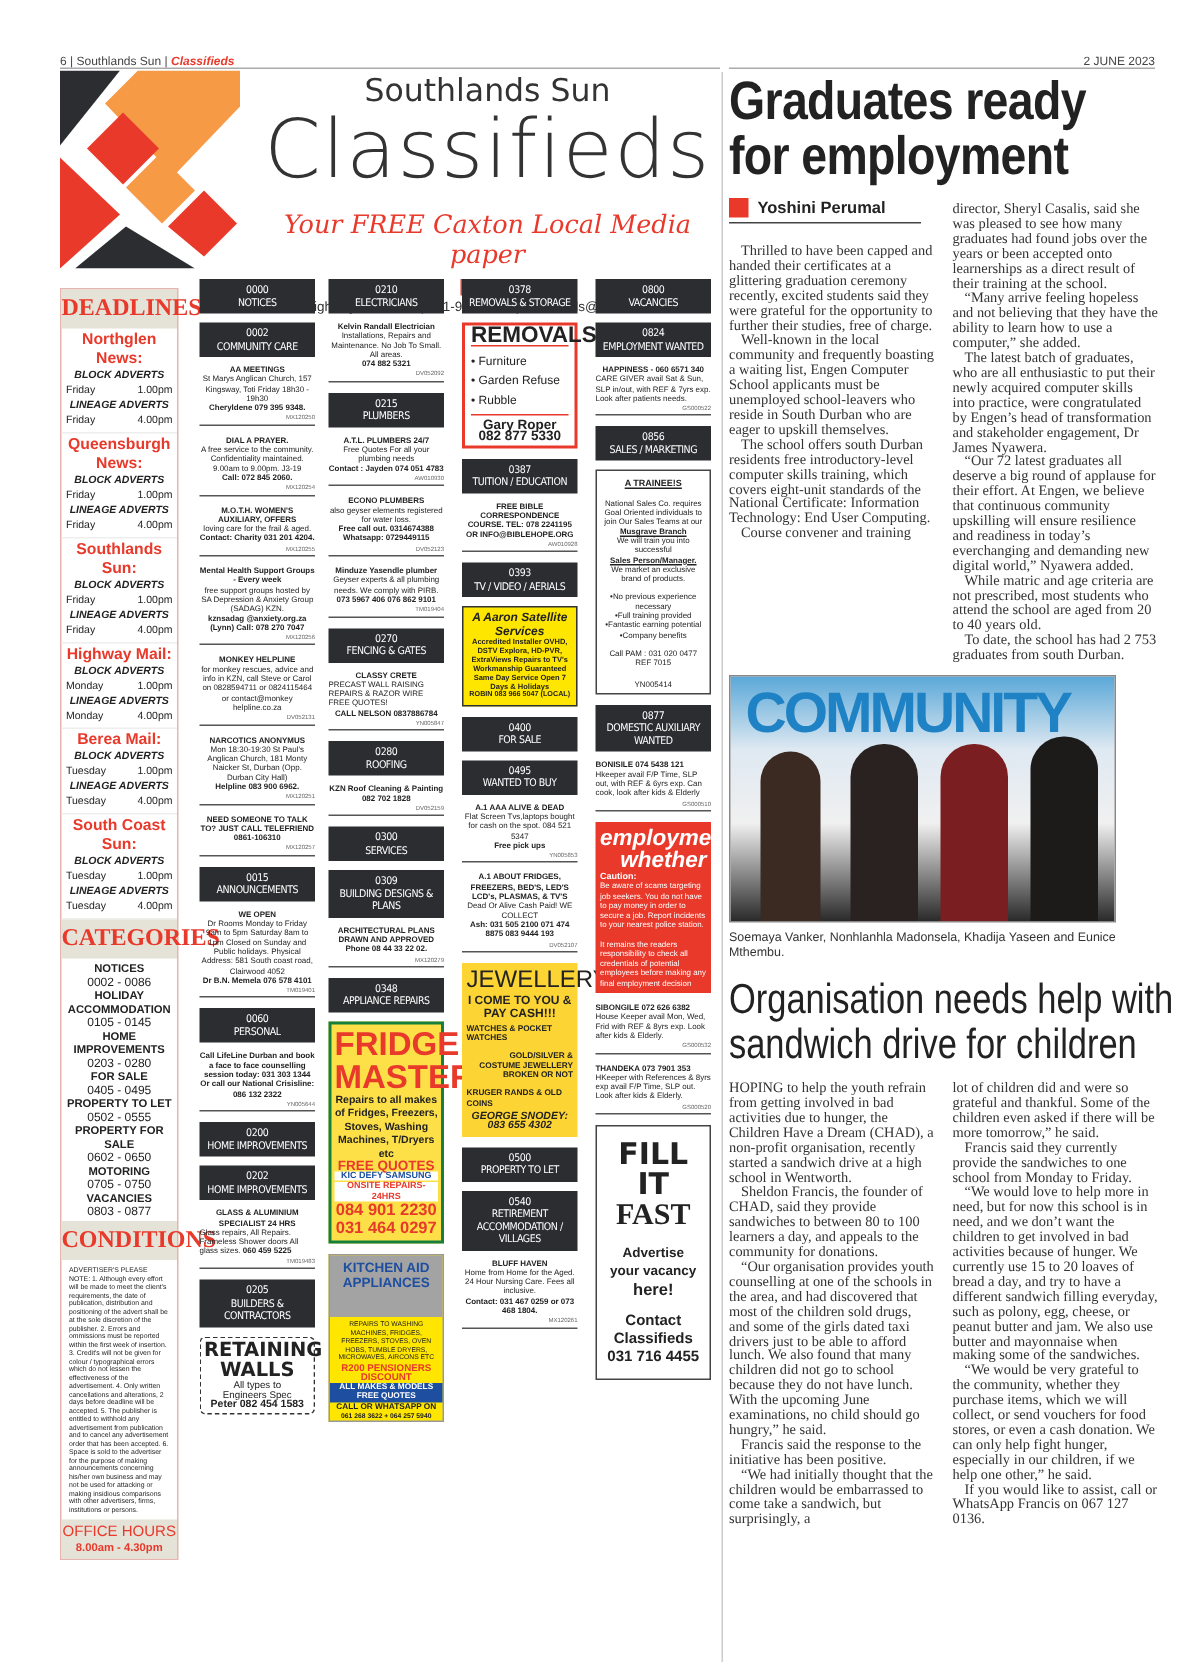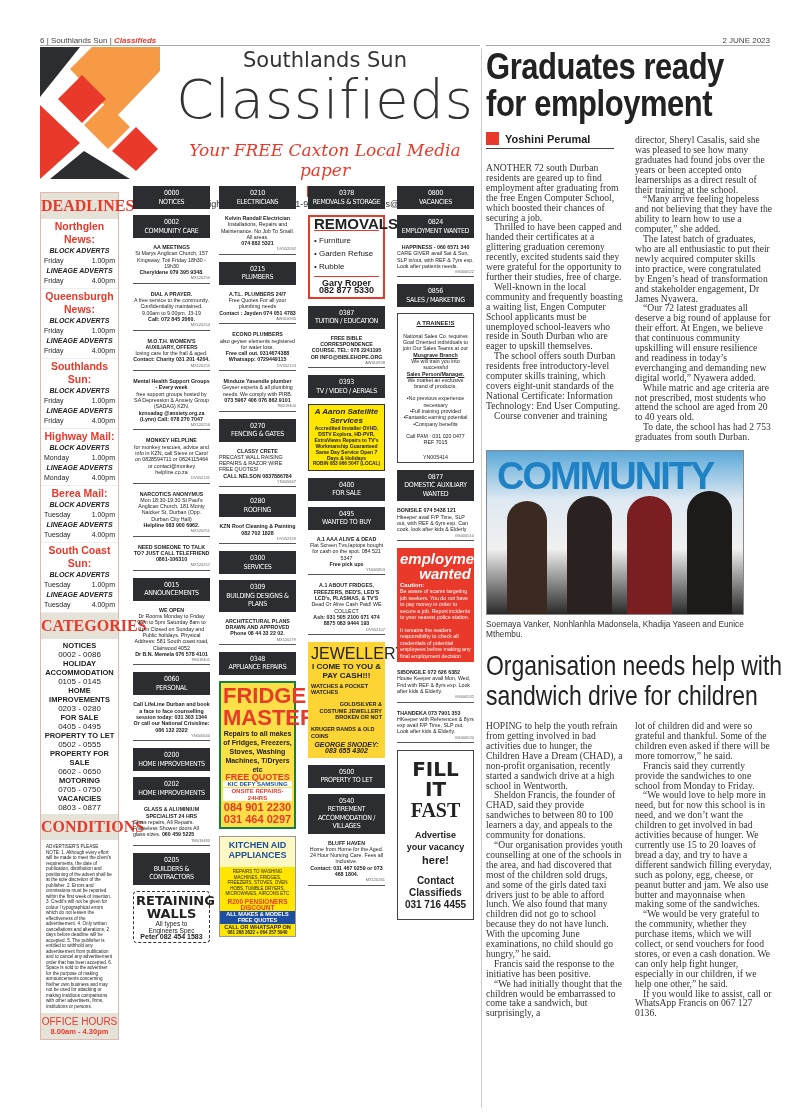--- a/index.html
+++ b/index.html
@@ -365,21 +365,21 @@
     <div style="color:#e8392b;font-weight:bold;font-size:22px;line-height:22px">FRIDGE</div>
     <div style="color:#e8392b;font-weight:bold;font-size:22px;line-height:22px">MASTER</div>
     <div style="font-weight:bold;font-size:7px;line-height:9px;color:#222">Repairs to all makes of Fridges, Freezers, Stoves, Washing Machines, T/Dryers etc</div>
     <div style="color:#e8392b;font-weight:bold;font-size:9px">FREE QUOTES</div>
     <div style="background:#fff;font-size:6px;color:#1d4ea0;font-weight:bold;margin:1px 0">KIC  DEFY  SAMSUNG</div>
     <div style="background:#fff;color:#e8392b;font-size:6px;font-weight:bold">ONSITE REPAIRS-24HRS</div>
     <div style="color:#e8392b;font-weight:bold;font-size:11px;line-height:12px">084 901 2230</div>
     <div style="color:#e8392b;font-weight:bold;font-size:11px;line-height:12px">031 464 0297</div>
   </div>
   <div class="box" style="background:#ffe600;border:1px solid #999">
-    <div style="background:#fef9c3;color:#1d4ea0;font-weight:bold;font-size:9px;line-height:10px;padding:3px 2px 7px">KITCHEN AID APPLIANCES</div>
+    <div style="background:#a3a3a3;color:#1d4ea0;font-weight:bold;font-size:9px;line-height:10px;padding:3px 2px 18px">KITCHEN AID APPLIANCES</div>
     <div style="font-size:4.5px;line-height:5.5px;padding:2px">REPAIRS TO WASHING MACHINES, FRIDGES, FREEZERS, STOVES, OVEN HOBS, TUMBLE DRYERS, MICROWAVES, AIRCONS ETC</div>
     <div style="color:#e8392b;font-weight:bold;font-size:6.5px">R200 PENSIONERS DISCOUNT</div>
     <div style="background:#1d4ea0;color:#fff;font-weight:bold;font-size:5.5px">ALL MAKES &amp; MODELS FREE QUOTES</div>
     <div style="font-weight:bold;font-size:5.5px">CALL OR WHATSAPP ON</div>
     <div style="font-weight:bold;font-size:4.5px">061 268 3622 + 064 257 5940</div>
   </div>
 </div>
 
 <div class="col" style="left:308px;top:186px">
   <div class="hdr">
@@ -501,21 +501,21 @@
     </div>
   <div id="dom0">
       <div class="ad" style="text-align: left;">
         <div class="b">BONISILE 074 5438 121</div>
         <div>Hkeeper avail F/P Time, SLP out, with REF &amp; 6yrs exp. Can cook, look after kids &amp; Elderly</div>
         <div class="ref">GS000510</div>
       </div>
     </div>
   <div class="box" style="background:#e8392b;color:#fff;text-align:left;padding:3px">
     <div style="font-weight:bold;font-style:italic;font-size:15px;line-height:15px;text-align:right">employment</div>
-    <div style="font-weight:bold;font-style:italic;font-size:15px;line-height:16px;text-align:right">wanted</div>
+    <div style="font-weight:bold;font-style:italic;font-size:15px;line-height:16px;text-align:right">whether</div>
     <div style="font-weight:bold;font-size:6px">Caution:</div>
     <div style="font-size:5.3px;line-height:6.5px;margin-bottom:6px">Be aware of scams targeting job seekers. You do not have to pay money in order to secure a job. Report incidents to your nearest police station.</div>
     <div style="font-size:5.3px;line-height:6.5px">It remains the readers responsibility to check all credentials of potential employees before making any final employment decision</div>
   </div>
   <div id="dom12">
       <div class="ad" style="text-align: left;">
         <div class="b">SIBONGILE 072 626 6382</div>
         <div>House Keeper avail Mon, Wed, Frid with REF &amp; 8yrs exp. Look after kids &amp; Elderly.</div>
         <div class="ref">GS000532</div>
       </div>
@@ -540,21 +540,20 @@
 <div class="vline"></div>
 
 <div class="article">
   <div class="h1">Graduates ready for employment</div>
   <div class="byline">
       <div class="sq"></div>
       <div class="nm">Yoshini Perumal</div>
     </div>
   <div class="cols2 text" style="margin-top:-14px">
     <div id="a1c1" style="padding-top:28px">
-        <p class="f">ANOTHER 72 south Durban residents are geared up to find employment after graduating from the free Engen Computer School, which boosted their chances of securing a job.</p>
         <p>Thrilled to have been capped and handed their certificates at a glittering graduation ceremony recently, excited students said they were grateful for the opportunity to further their studies, free of charge.</p>
         <p>Well-known in the local community and frequently boasting a waiting list, Engen Computer School applicants must be unemployed school-leavers who reside in South Durban who are eager to upskill themselves.</p>
         <p>The school offers south Durban residents free introductory-level computer skills training, which covers eight-unit standards of the National Certificate: Information Technology: End User Computing.</p>
         <p>Course convener and training</p>
       </div>
     <div id="a1c2">
         <p class="f">director, Sheryl Casalis, said she was pleased to see how many graduates had found jobs over the years or been accepted onto learnerships as a direct result of their training at the school.</p>
         <p>“Many arrive feeling hopeless and not believing that they have the ability to learn how to use a computer,” she added.</p>
         <p>The latest batch of graduates, who are all enthusiastic to put their newly acquired computer skills into practice, were congratulated by Engen’s head of transformation and stakeholder engagement, Dr James Nyawera.</p>
         <p>“Our 72 latest graduates all deserve a big round of applause for their effort. At Engen, we believe that continuous community upskilling will ensure resilience and readiness in today’s everchanging and demanding new digital world,” Nyawera added.</p>

